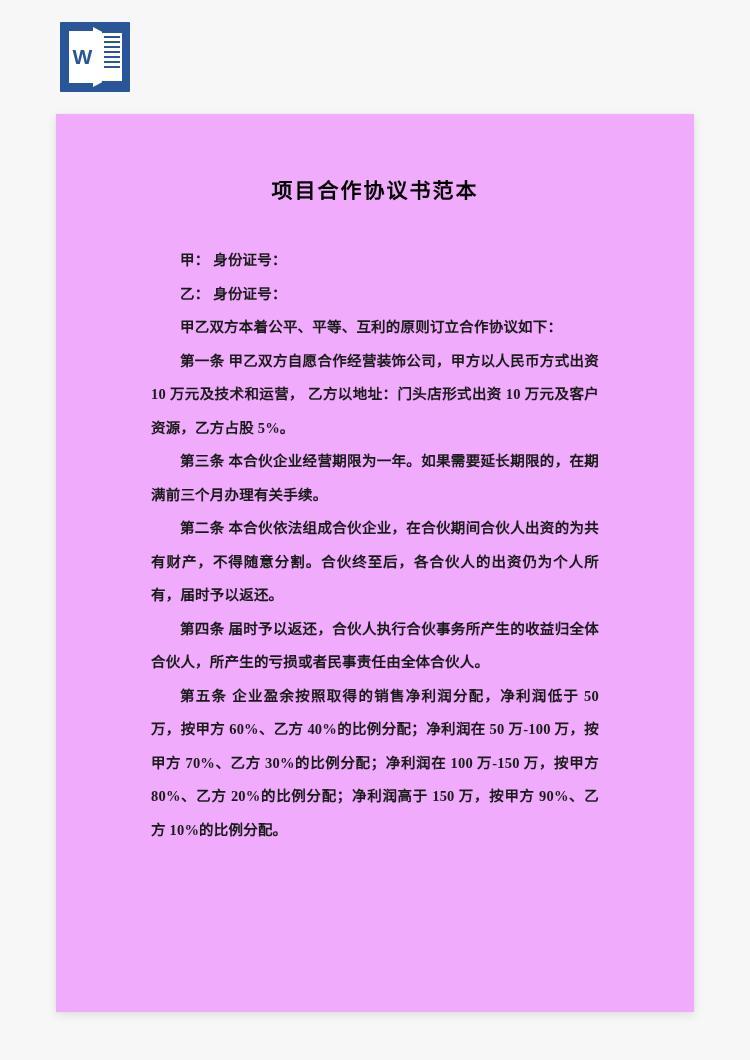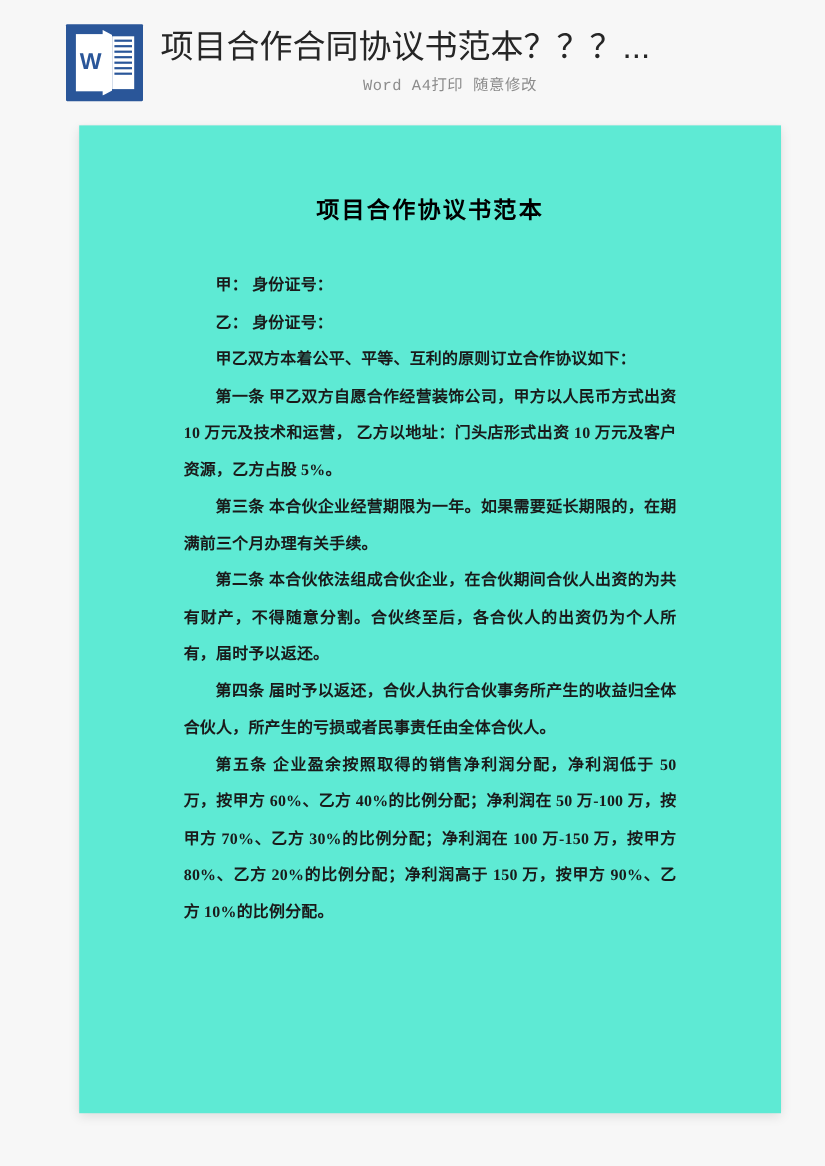--- a/index.html
+++ b/index.html
@@ -133,26 +133,25 @@
   .page-shadow-wrap {
     position: absolute;
     left: 56px;
     top: 114px;
     width: 638px;
     height: 898px;
   }
   .page {
     width: 100%;
     height: 100%;
-    background: #5eead4;
+    background: #f0abfc;
     box-shadow: 0 3px 10px rgba(0,0,0,0.10), 0 0 2px rgba(0,0,0,0.05);
     box-sizing: border-box;
     position: relative;
     overflow: hidden;
-    margin-left: 16px;
   }
   .page-body {
     position: absolute;
     left: 95px;
     right: 95px;
     top: 62px;
   }
 
   .doc-title {
     font-family: "Liberation Serif", "DejaVu Serif", serif;
@@ -194,24 +193,20 @@
         <i></i>
         <i></i>
         <i></i>
         <i></i>
         <i></i>
         <i></i>
         <i></i>
       </div>
     </div>
 
-    <div class="header-text">
-      <div class="header-title">项目合作合同协议书范本？？？...</div>
-      <div class="header-sub">Word A4打印 随意修改</div>
-    </div>
 
   </div>
 </div>
 
 <div class="page-shadow-wrap">
   <div class="page">
     <div class="page-body">
       <h1 class="doc-title">项目合作协议书范本</h1>
       <div id="paragraphs">
           <p class="para indent">甲：  身份证号：</p>

